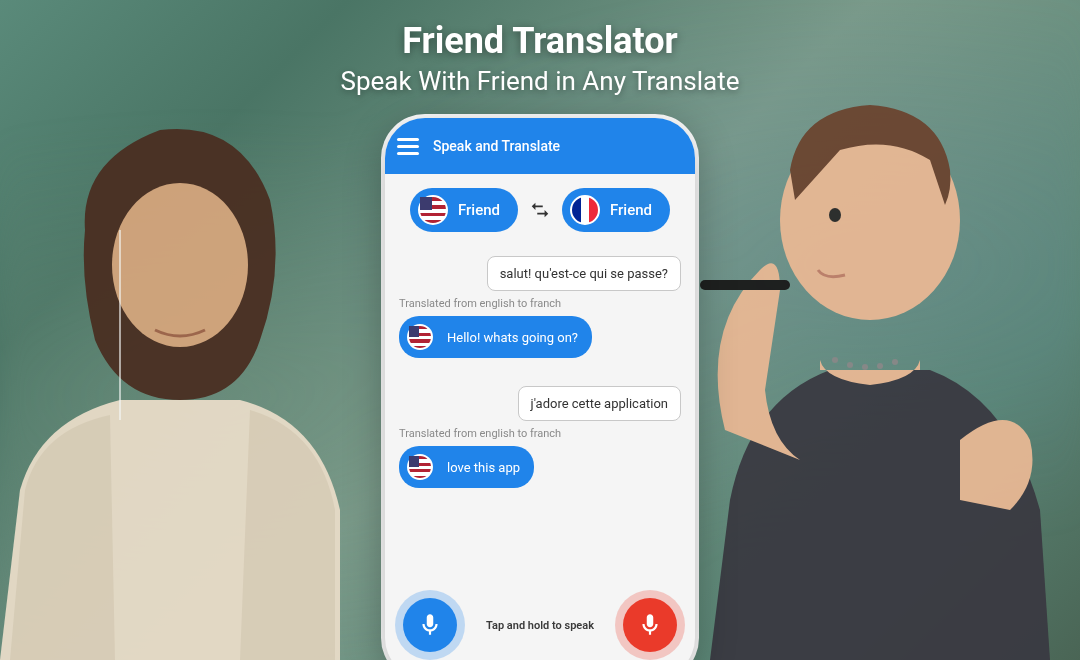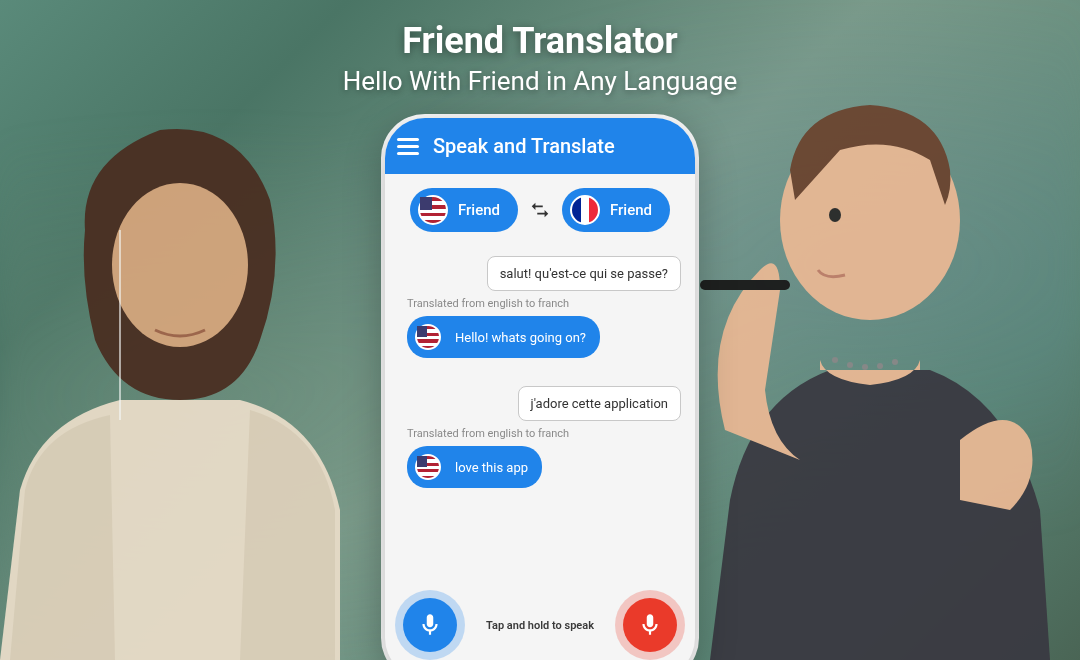--- a/index.html
+++ b/index.html
@@ -13,29 +13,29 @@
     
     .hero-title { position: absolute; top: 20px; left: 50%; transform: translateX(-50%); text-align: center; z-index: 5; }
     .hero-title h1 { color: #fff; font-size: 36px; font-weight: 700; text-shadow: 0 2px 8px rgba(0,0,0,0.4); margin-bottom: 4px; }
     .hero-title h2 { color: #fff; font-size: 26px; font-weight: 400; text-shadow: 0 2px 6px rgba(0,0,0,0.35); }
     
     .phone { position: absolute; left: 50%; top: 118px; transform: translateX(-50%); width: 310px; height: 560px; background: #f5f5f5; border-radius: 40px; box-shadow: 0 10px 40px rgba(0,0,0,0.3), 0 0 0 4px #fff; overflow: hidden; z-index: 10; }
     
     .app-header { background: #2084ea; height: 56px; display: flex; align-items: center; padding: 0 12px; gap: 14px; }
     .hamburger { display: flex; flex-direction: column; gap: 4px; cursor: pointer; }
     .hamburger span { width: 22px; height: 3px; background: #fff; border-radius: 2px; }
-    .app-title { color: #fff; font-size: 20px; font-weight: 500; }
+    .app-title { color: #fff; font-size: 14px; font-weight: 500; }
     
     .lang-bar { display: flex; align-items: center; justify-content: center; gap: 8px; padding: 14px 10px; }
     .lang-pill { display: flex; align-items: center; background: #2084ea; border-radius: 24px; padding: 7px 18px 7px 8px; gap: 10px; cursor: pointer; }
     .lang-pill .flag { width: 30px; height: 30px; border-radius: 50%; }
     .lang-pill .label { color: #fff; font-size: 15px; font-weight: 500; }
     .swap-btn { width: 28px; height: 28px; display: flex; align-items: center; justify-content: center; color: #3a3a3a; cursor: pointer; }
     
-    .chat { padding: 4px 14px; margin-left: 8px; }
+    .chat { padding: 4px 14px; }
     .bubble-out { margin-left: auto; width: fit-content; max-width: 230px; background: #fff; border: 1px solid #c8c8c8; border-radius: 8px; padding: 9px 12px; font-size: 13px; color: #333; margin-top: 6px; }
     .translated-note { font-size: 11px; color: #8a8a8a; margin-top: 6px; margin-bottom: 6px; }
     .bubble-in { display: flex; align-items: center; gap: 14px; background: #2084ea; border-radius: 20px; padding: 8px 14px 8px 8px; width: fit-content; max-width: 250px; margin-top: 6px; }
     .bubble-in .flag { width: 26px; height: 26px; border-radius: 50%; flex-shrink: 0; }
     .bubble-in .text { color: #fff; font-size: 13px; }
     .gap { height: 22px; }
     
     .footer { position: absolute; bottom: 0; left: 0; right: 0; padding: 16px 18px 26px; display: flex; align-items: center; justify-content: space-between; }
     .mic-btn { width: 54px; height: 54px; border-radius: 50%; display: flex; align-items: center; justify-content: center; cursor: pointer; position: relative; }
     .mic-blue { background: #2084ea; box-shadow: 0 0 0 8px rgba(32,132,234,0.25); }
@@ -79,21 +79,21 @@
     <circle cx="165" cy="300" r="3" fill="#888"></circle>
     <circle cx="180" cy="305" r="3" fill="#888"></circle>
     <circle cx="195" cy="307" r="3" fill="#888"></circle>
     <circle cx="210" cy="306" r="3" fill="#888"></circle>
     <circle cx="225" cy="302" r="3" fill="#888"></circle>
   </svg>
 </div>
 
 <div class="hero-title">
   <h1>Friend Translator</h1>
-  <h2>Hello With Friend in Any Language</h2>
+  <h2>Speak With Friend in Any Translate</h2>
 </div>
 
 <div class="phone">
 
   <div class="app-header">
     <div class="hamburger">
       <span></span>
         <span></span>
         <span></span>
     </div>

